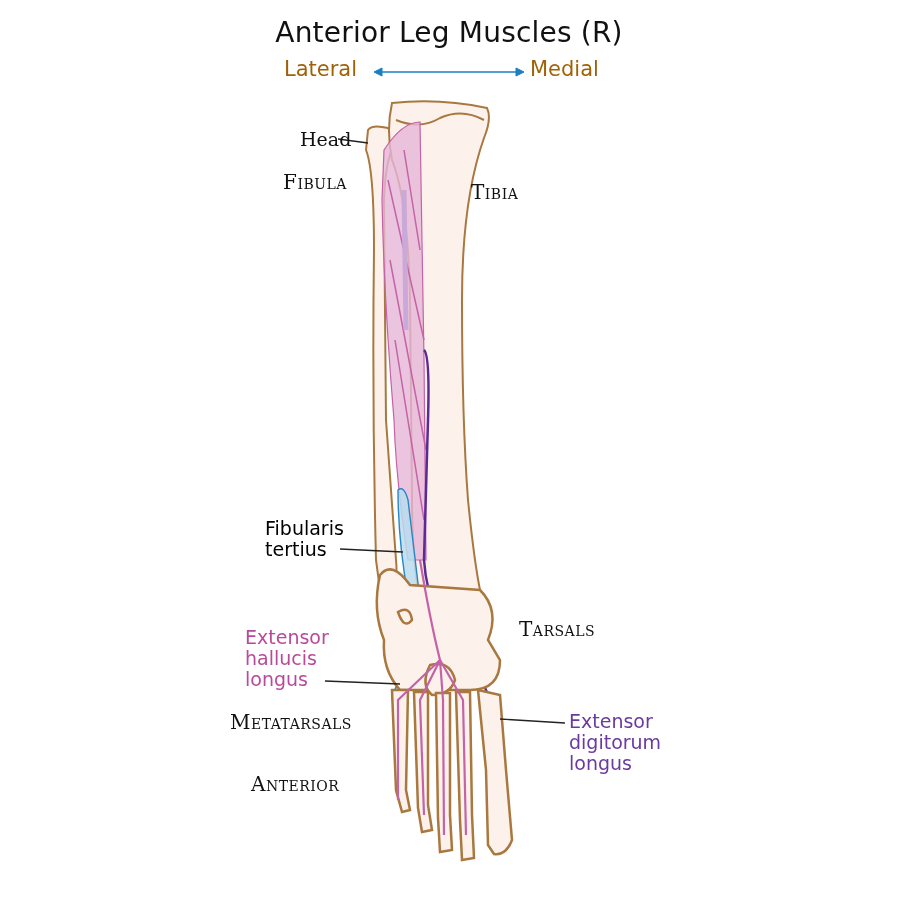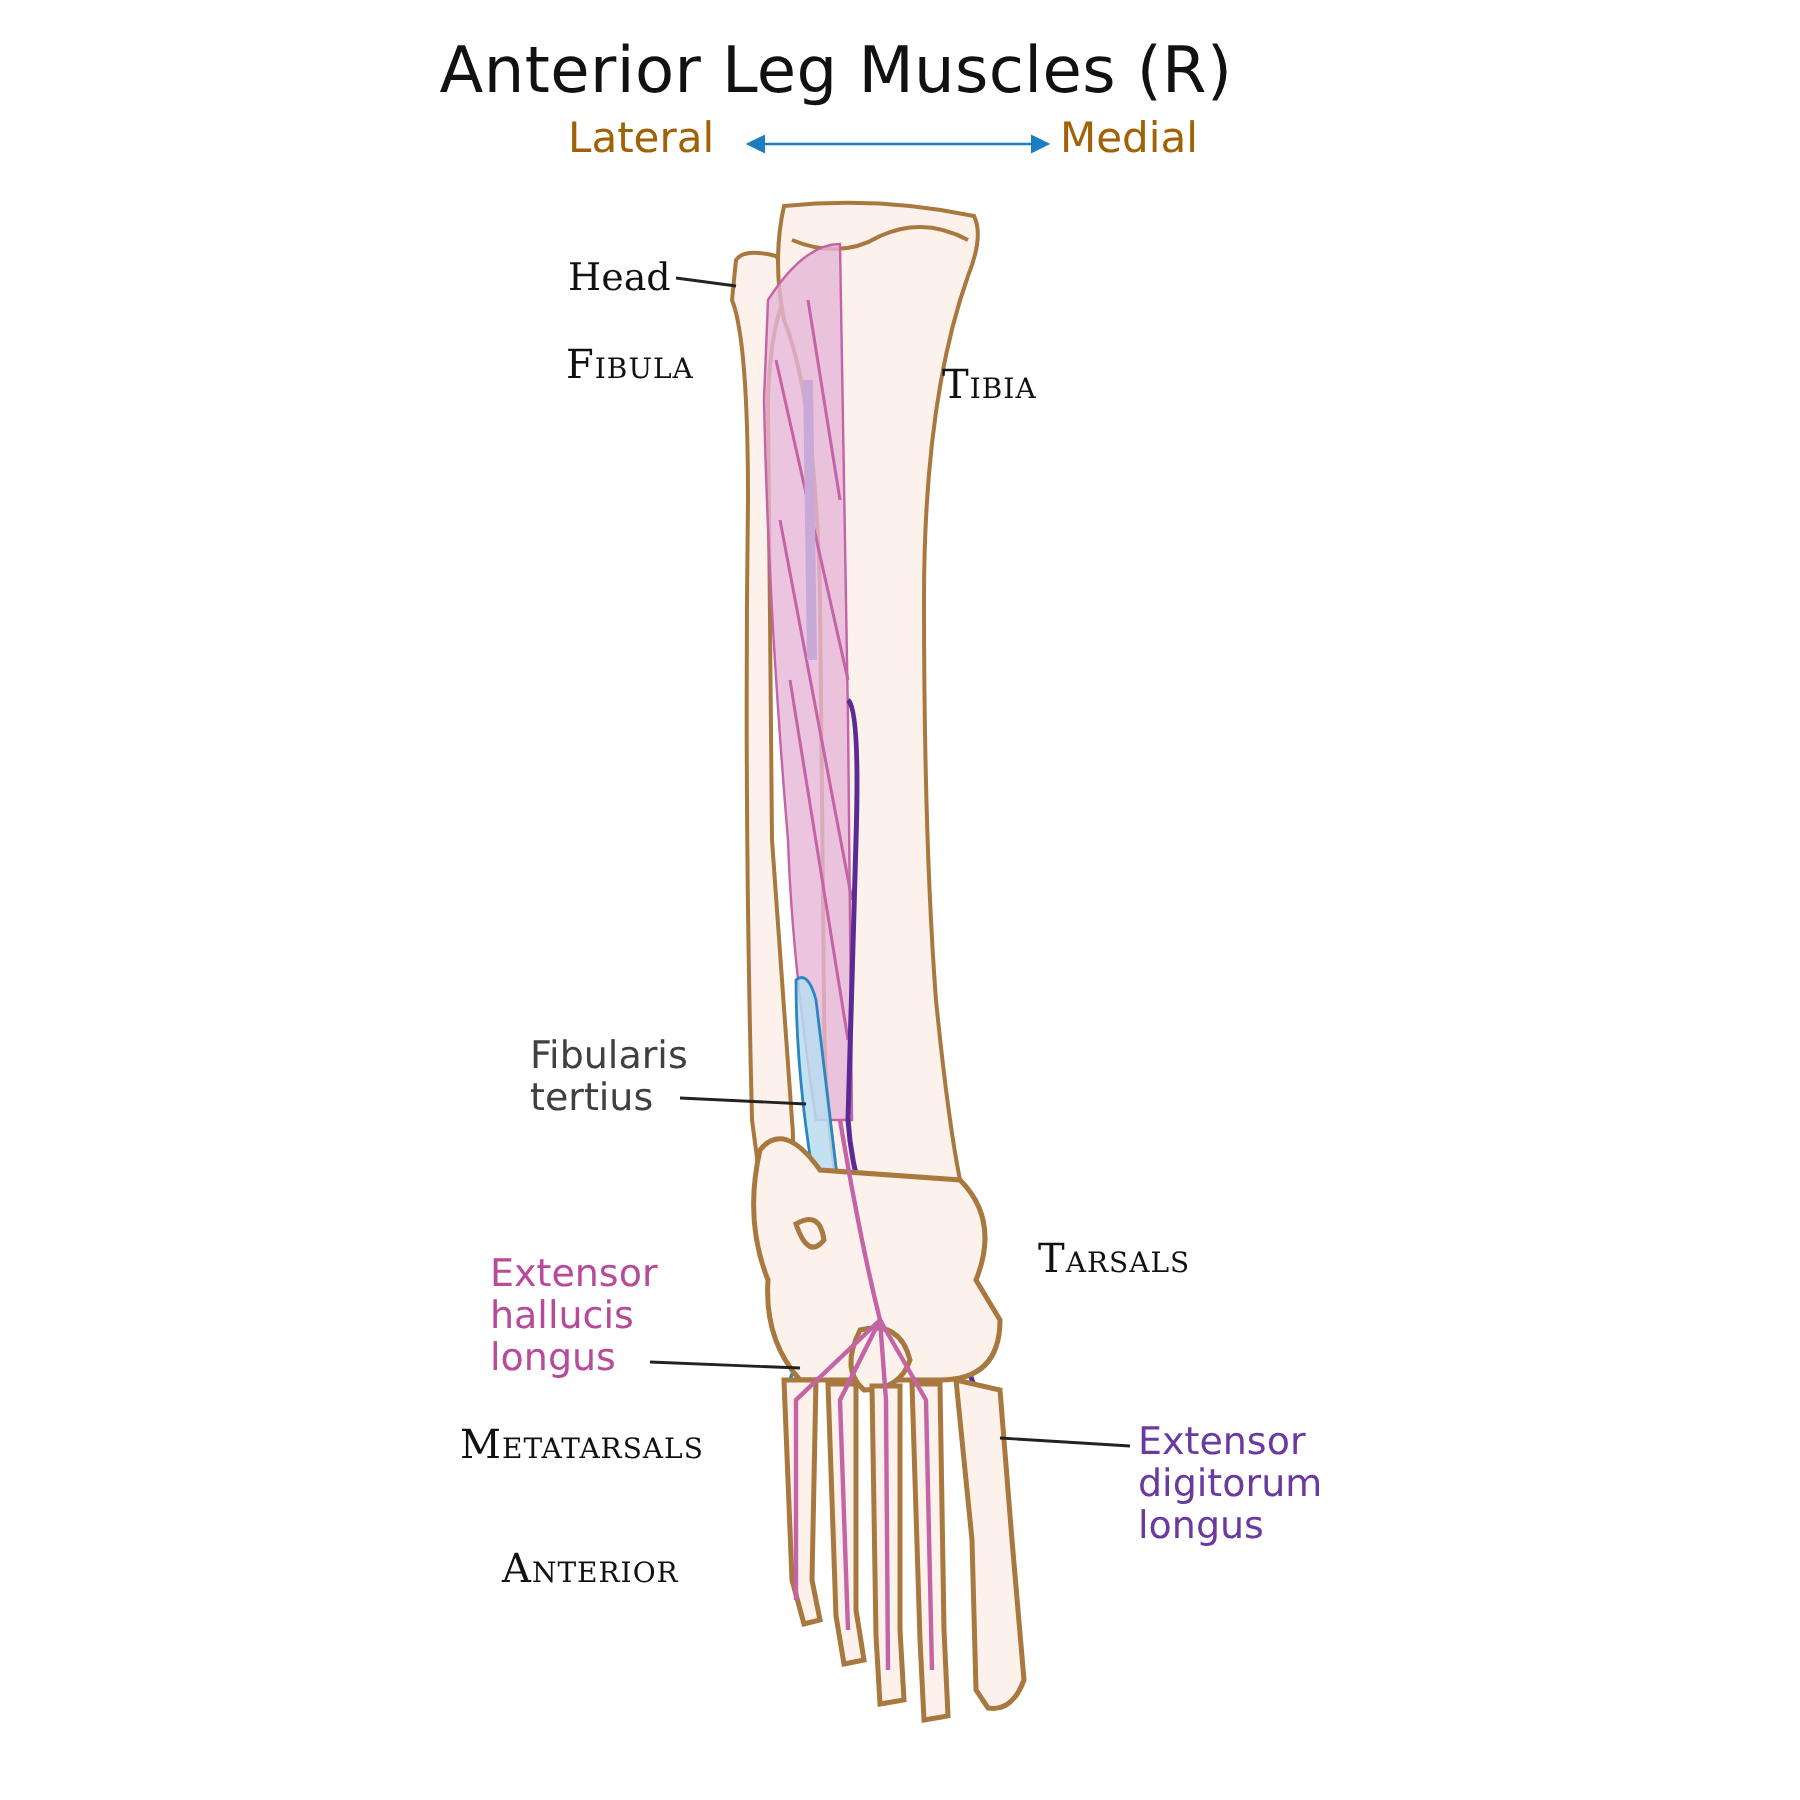--- a/index.html
+++ b/index.html
@@ -1,17 +1,17 @@
 <!DOCTYPE html>
 <html><head>
 <meta charset="utf-8">
 <style>
   html,body{margin:0;padding:0;background:#ffffff;}
   body{width:900px;height:900px;position:relative;overflow:hidden;}
-  .title{position:absolute;top:16px;left:0;width:836px;text-align:center;font-family:"DejaVu Sans","Liberation Sans",sans-serif;font-size:32px;color:#111;letter-spacing:0.2px;}
+  .title{position:absolute;top:16px;left:0;width:836px;text-align:center;font-family:"DejaVu Sans","Liberation Sans",sans-serif;font-size:28px;color:#111;letter-spacing:0.2px;padding-left:31px;}
   .dir{position:absolute;top:57px;font-family:"DejaVu Sans","Liberation Sans",sans-serif;font-size:21px;color:#a16207;}
   .lbl-serif{position:absolute;font-family:"DejaVu Serif","Liberation Serif",serif;color:#111;font-variant:small-caps;font-size:20px;letter-spacing:0.5px;}
   .lbl-head{position:absolute;font-family:"DejaVu Serif","Liberation Serif",serif;color:#111;font-size:19px;}
   .lbl-sans{position:absolute;font-family:"DejaVu Sans","Liberation Sans",sans-serif;font-size:19px;line-height:21px;}
   svg.art{position:absolute;left:0;top:0;}
 </style>
 </head>
 <body>
 
 <div class="title">Anterior Leg Muscles (R)</div>
@@ -63,28 +63,28 @@
   </g>
 
   <g stroke="#222" stroke-width="1.4">
     <line x1="338" y1="139" x2="368" y2="143"></line>
     <line x1="340" y1="549" x2="403" y2="552"></line>
     <line x1="325" y1="681" x2="400" y2="684"></line>
     <line x1="500" y1="719" x2="565" y2="723"></line>
   </g>
 </svg>
 
-<div class="lbl-head" style="left:284px;top:128px;">Head</div>
+<div class="lbl-head" style="left:300px;top:128px;">Head</div>
 <div class="lbl-serif" style="left:283px;top:170px;text-align:right;">Fibula</div>
 <div class="lbl-serif" style="left:471px;top:180px;">Tibia</div>
 <div class="lbl-serif" style="left:519px;top:617px;">Tarsals</div>
 <div class="lbl-serif" style="left:230px;top:710px;">Metatarsals</div>
 <div class="lbl-serif" style="left:251px;top:772px;">Anterior</div>
 
-<div class="lbl-sans" style="left:265px;top:518px;color:#404040;">
+<div class="lbl-sans" style="left:265px;top:518px;color:#000000;">
   <div>Fibularis</div>
   <div>tertius</div>
 </div>
 
 <div class="lbl-sans" style="left:245px;top:627px;color:#b84a9a;">
   <div>Extensor</div>
   <div>hallucis</div>
   <div>longus</div>
 </div>
 

